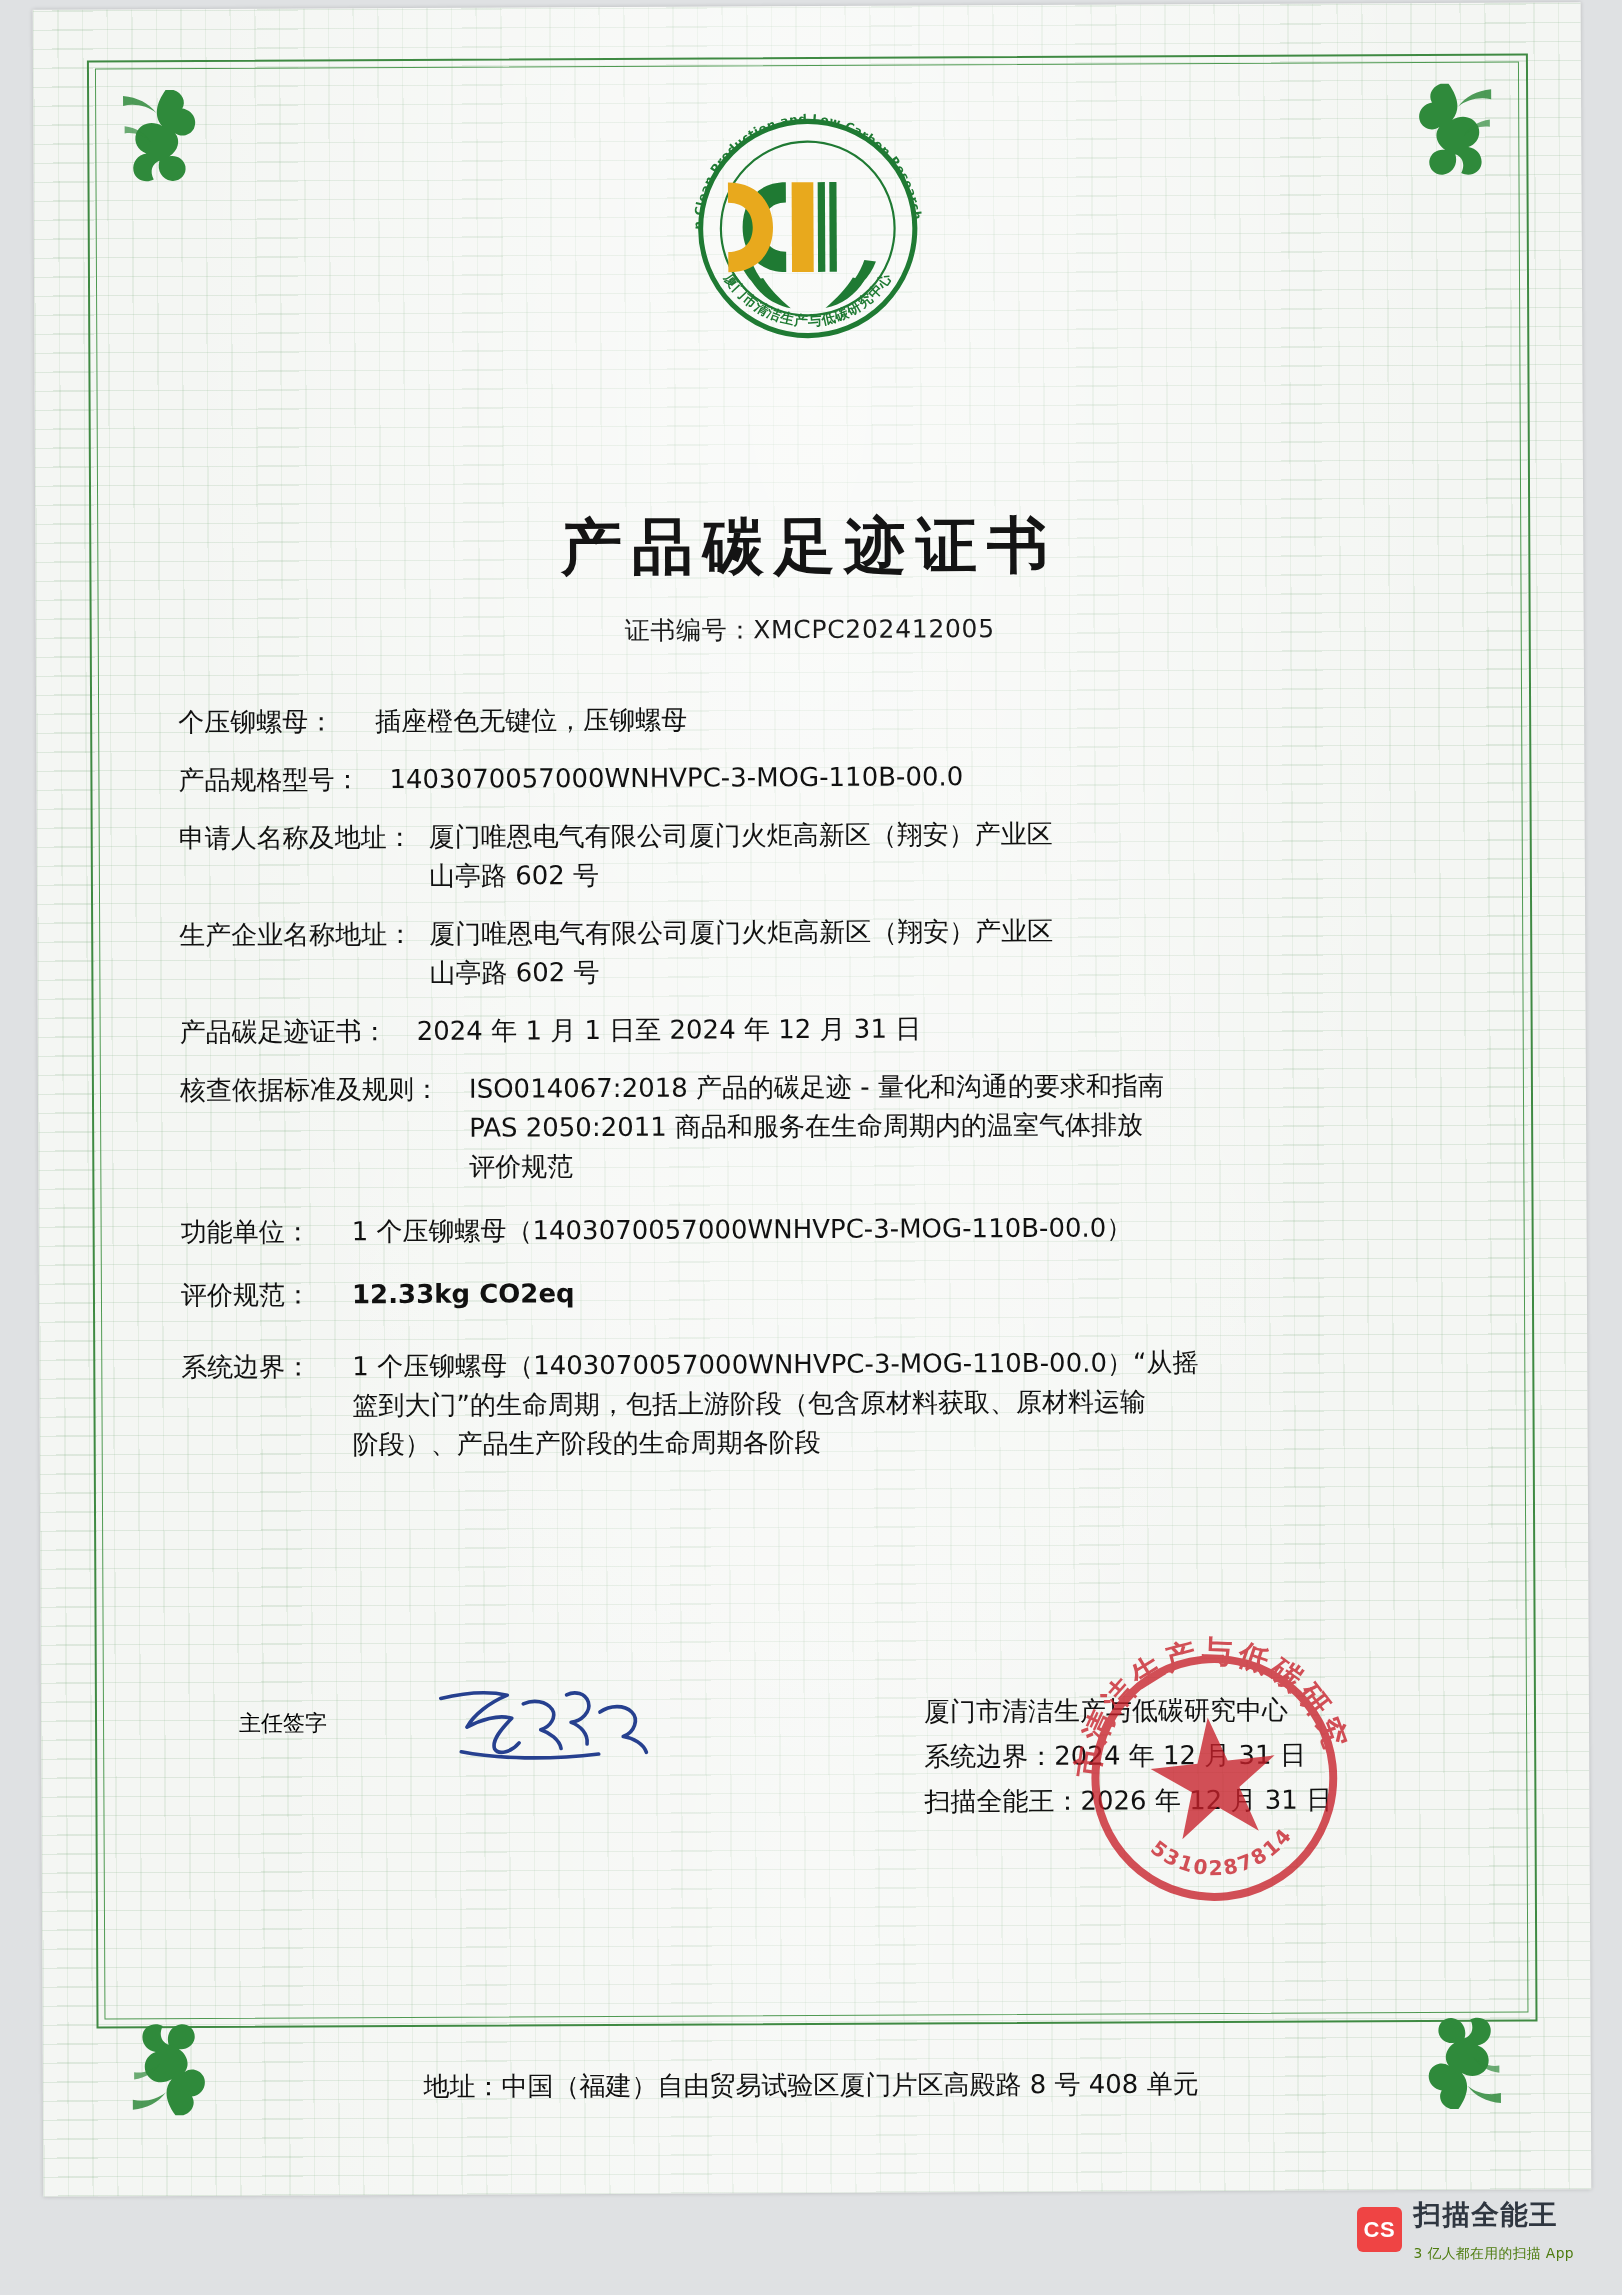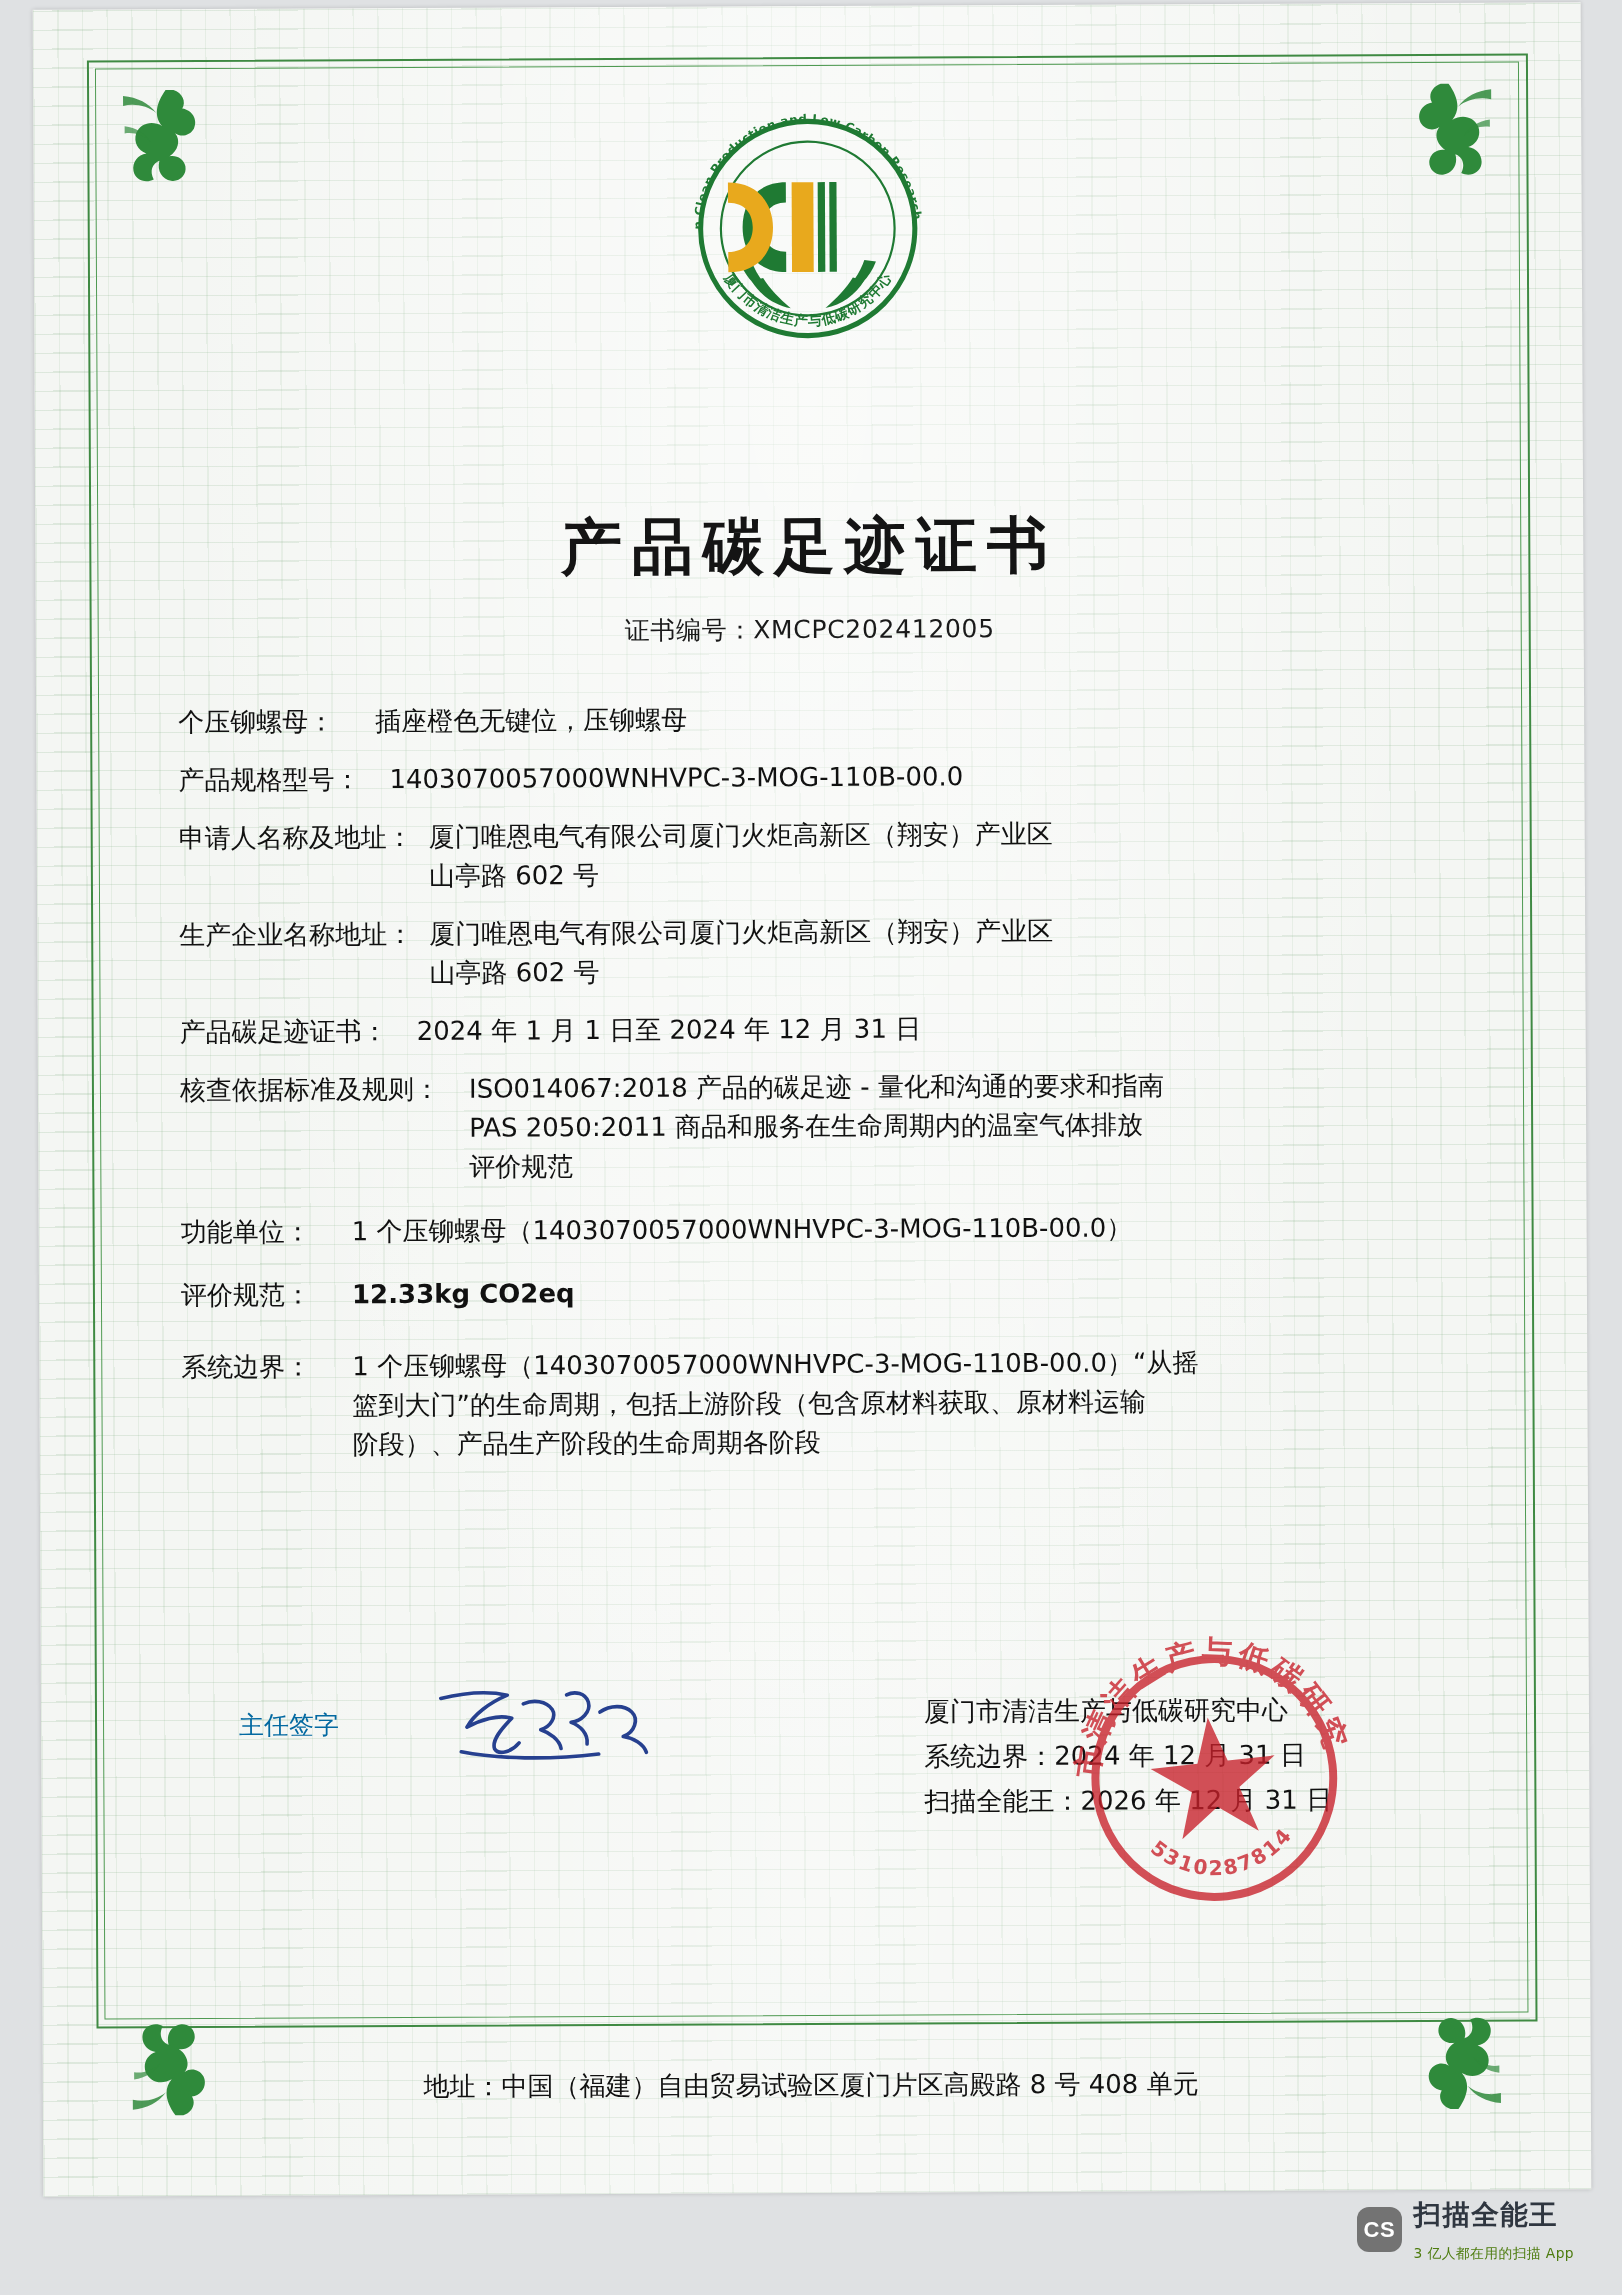--- a/index.html
+++ b/index.html
@@ -168,22 +168,22 @@
     font-weight: bold;
     font-size: 27.5px;
   }
 
   
   .sig-left {
     position: absolute;
     left: 198px;
     top: 1700px;
     font-family: "DejaVu Sans", sans-serif;
-    font-size: 25px;
-    color: #0369a1;
+    font-size: 22px;
+    color: #000000;
   }
   .signature {
     position: absolute;
     left: 391px;
     top: 1666px;
     width: 239px;
     height: 94px;
     color: #26408f;
   }
   .signature svg { width: 100%; height: 100%; display: block; }
@@ -226,22 +226,22 @@
   .cs {
     position: absolute;
     right: 48px;
     bottom: 32px;
     display: flex;
     align-items: center;
     gap: 11.6px;
   }
   .cs-badge {
     width: 45px; height: 45px;
-    border-radius: 12px;
-    background: #737373;
+    border-radius: 6px;
+    background: #ef4444;
     color: #fff;
     font-family: "Liberation Sans", sans-serif;
     font-weight: bold;
     font-size: 22px;
     display: flex;
     align-items: center;
     justify-content: center;
     letter-spacing: 0.7px;
   }
   .cs-text-main {

